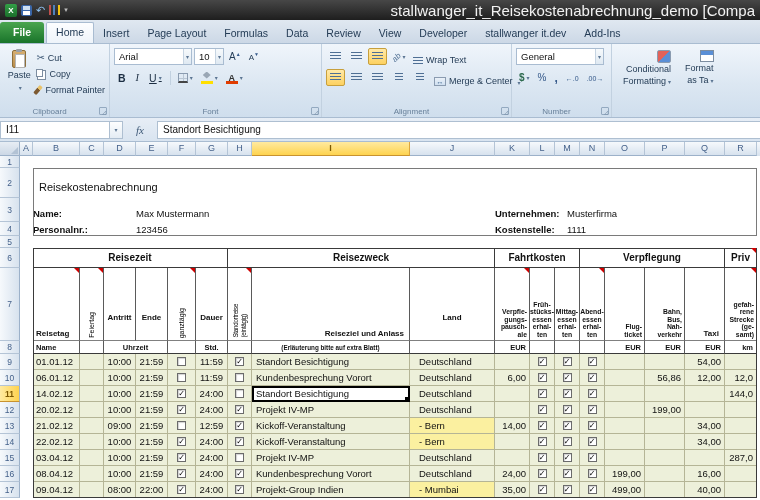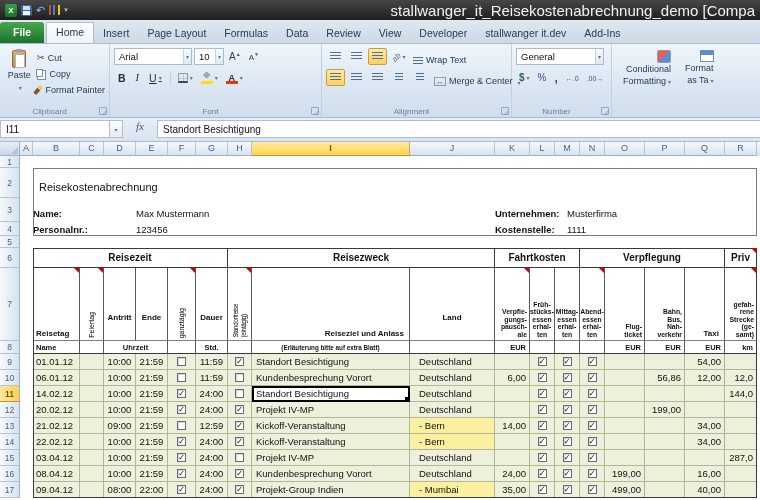--- a/index.html
+++ b/index.html
@@ -85,21 +85,21 @@
 .i-pct::before{content:"%";font-size:10px;color:#35598a}
 .i-comma::before{content:",";font-size:12px;color:#35598a;font-weight:bold}
 .i-incdec::before{content:"←.0";font-size:7px;color:#35598a}
 .i-decdec::before{content:".00→";font-size:7px;color:#35598a}
 
 .bigbtn{display:flex;flex-direction:column;align-items:flex-end;font-size:9px;line-height:10.5px;color:#243c56;padding:3px 7px 0;gap:1px;white-space:nowrap}
 .icon-condfmt{width:14px;height:13px;border:1px solid #8a9bb0;background:linear-gradient(135deg,#e2625a 0 50%,#5a8fd6 50%);border-radius:2px}
 .icon-fmttable{width:14px;height:12px;border:1px solid #7d8da0;background:linear-gradient(#5a8fd6 0 4px,#fff 4px)}
 
 
-.fbar{height:24px;background:linear-gradient(#e7eef6,#d9e4f0);border-bottom:1px solid #a9bcd1;display:flex;align-items:flex-start;padding:2px 0}
+.fbar{height:24px;background:linear-gradient(#e7eef6,#d9e4f0);border-bottom:1px solid #a9bcd1;display:flex;align-items:center;padding:2px 0}
 .namebox{width:110px;height:18px;background:#fff;border:1px solid #aebfd1;font-size:10px;display:flex;align-items:center;padding-left:5px}
 .nbdd{width:13px;height:18px;border:1px solid #aebfd1;border-left:0;background:linear-gradient(#fdfefe,#e4ecf4);display:flex;align-items:center;justify-content:center;font-size:6px;color:#5c7693}
 .nbdd::before{content:"▾"}
 .fxwrap{width:34px;text-align:center;font-family:"Liberation Serif",serif;font-style:italic;font-size:11px;color:#3f5a78}
 .fval{flex:1;height:18px;background:#fff;border:1px solid #aebfd1;border-right:0;display:flex;align-items:center;padding-left:5px;font-size:10px}
 
 
 .sheet{position:relative;width:760px;height:358px;background:#fff;overflow:hidden}
 .srow{display:grid;grid-template-columns:20px 13px 47px 24px 32px 32px 28px 32px 24px 158px 85px 35px 25px 25px 25px 40px 40px 40px 32px}
 .colhead{background:linear-gradient(#f6f9fc,#d7e2ee)}

